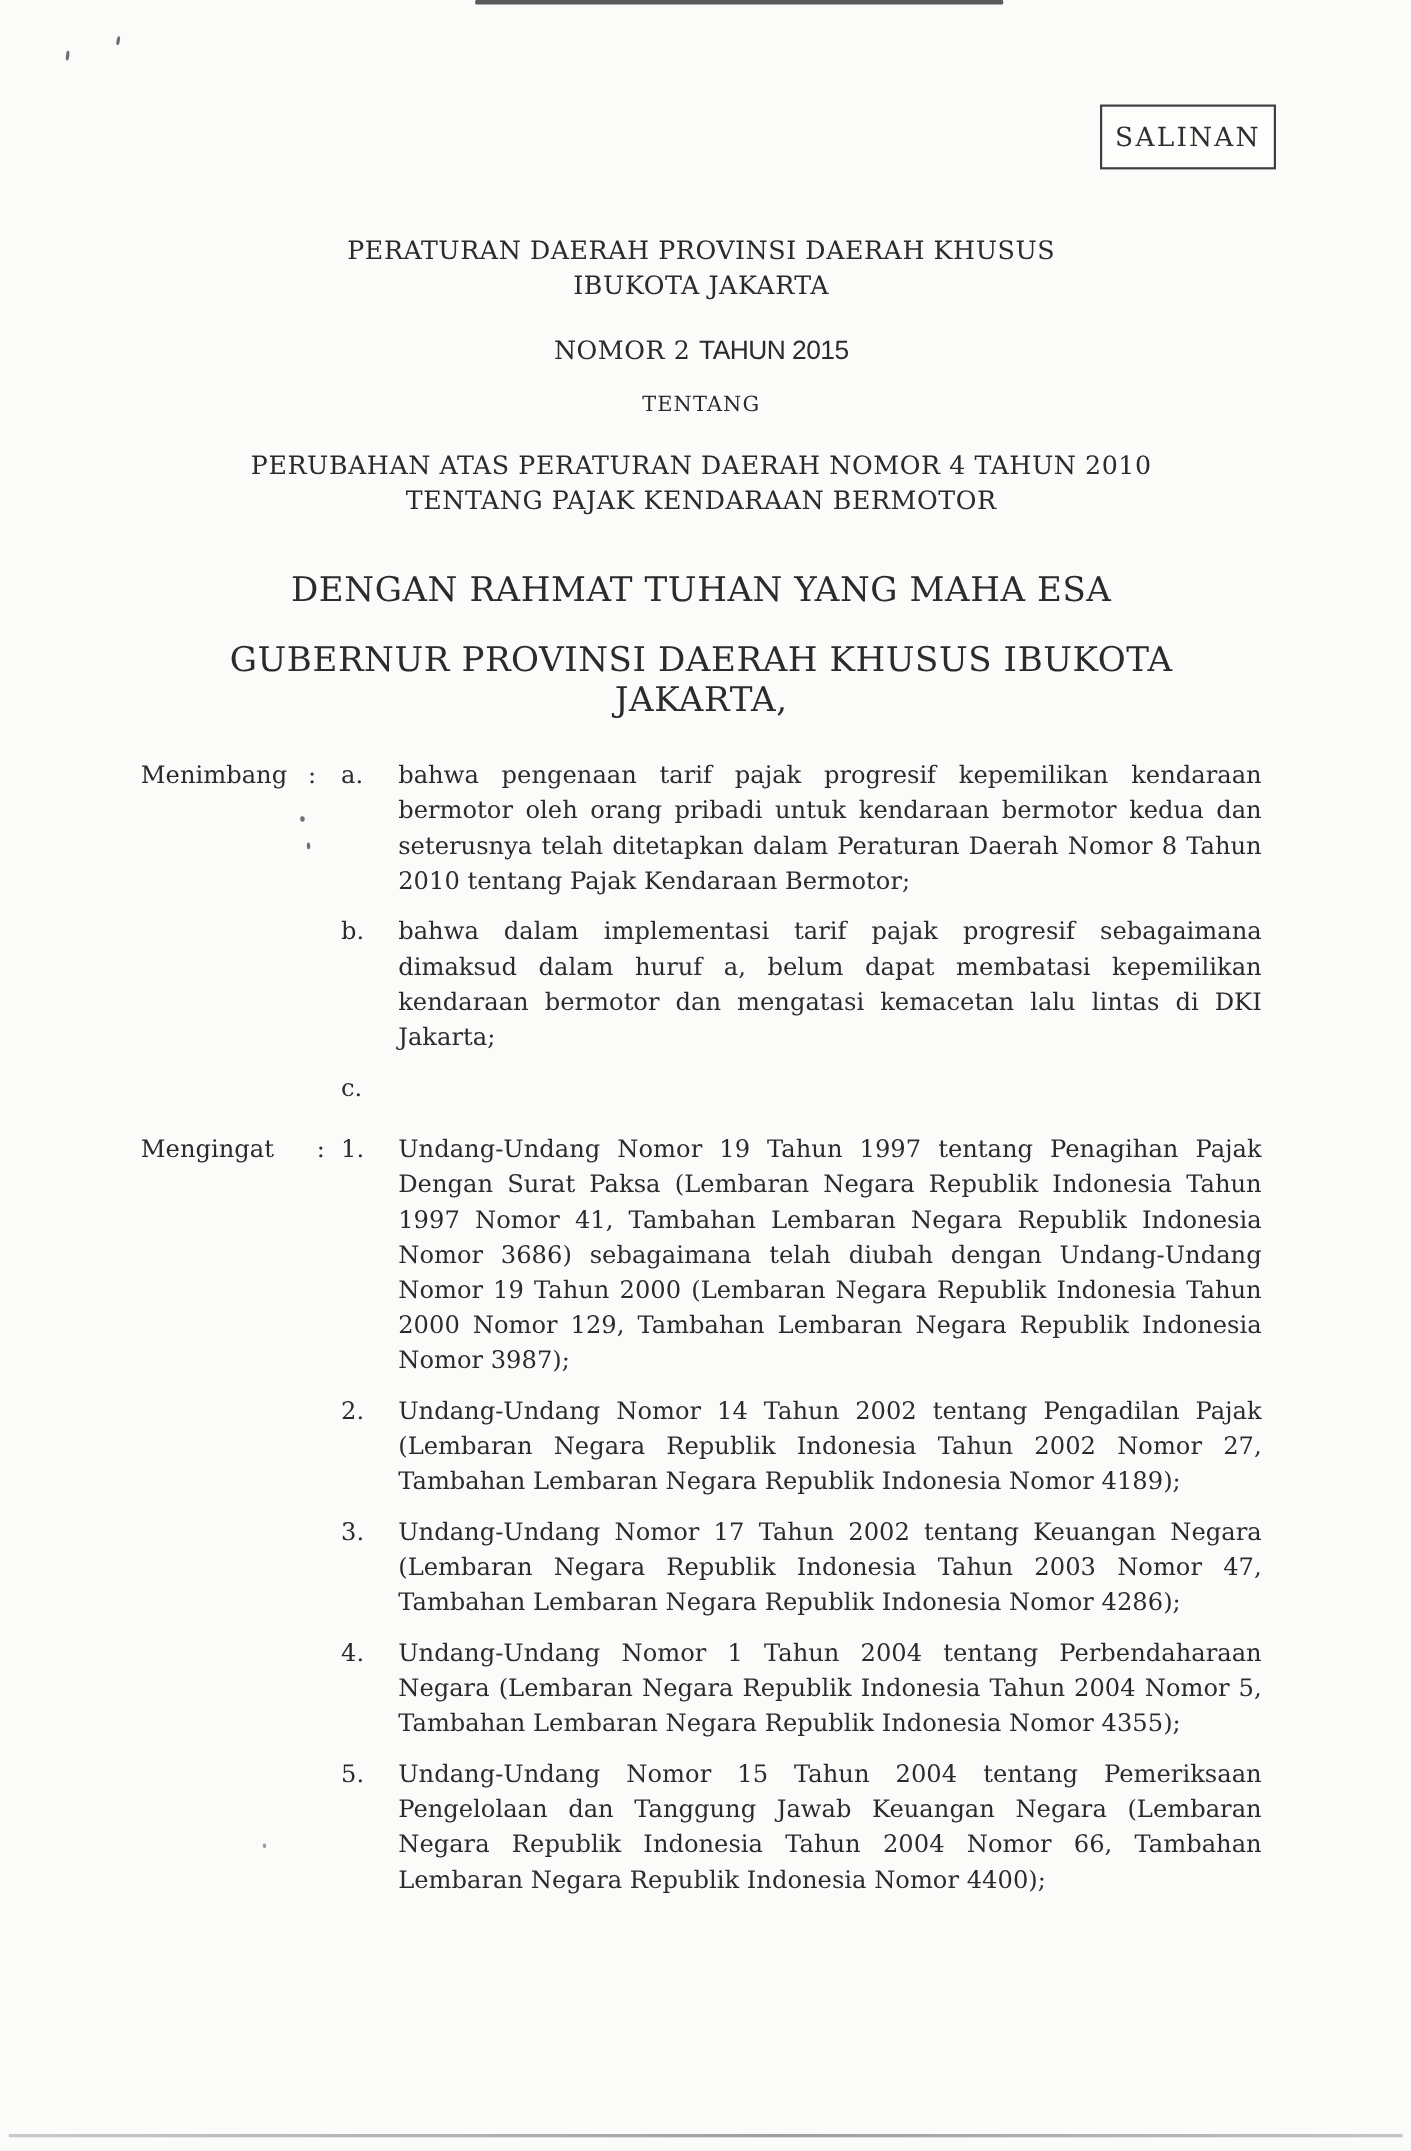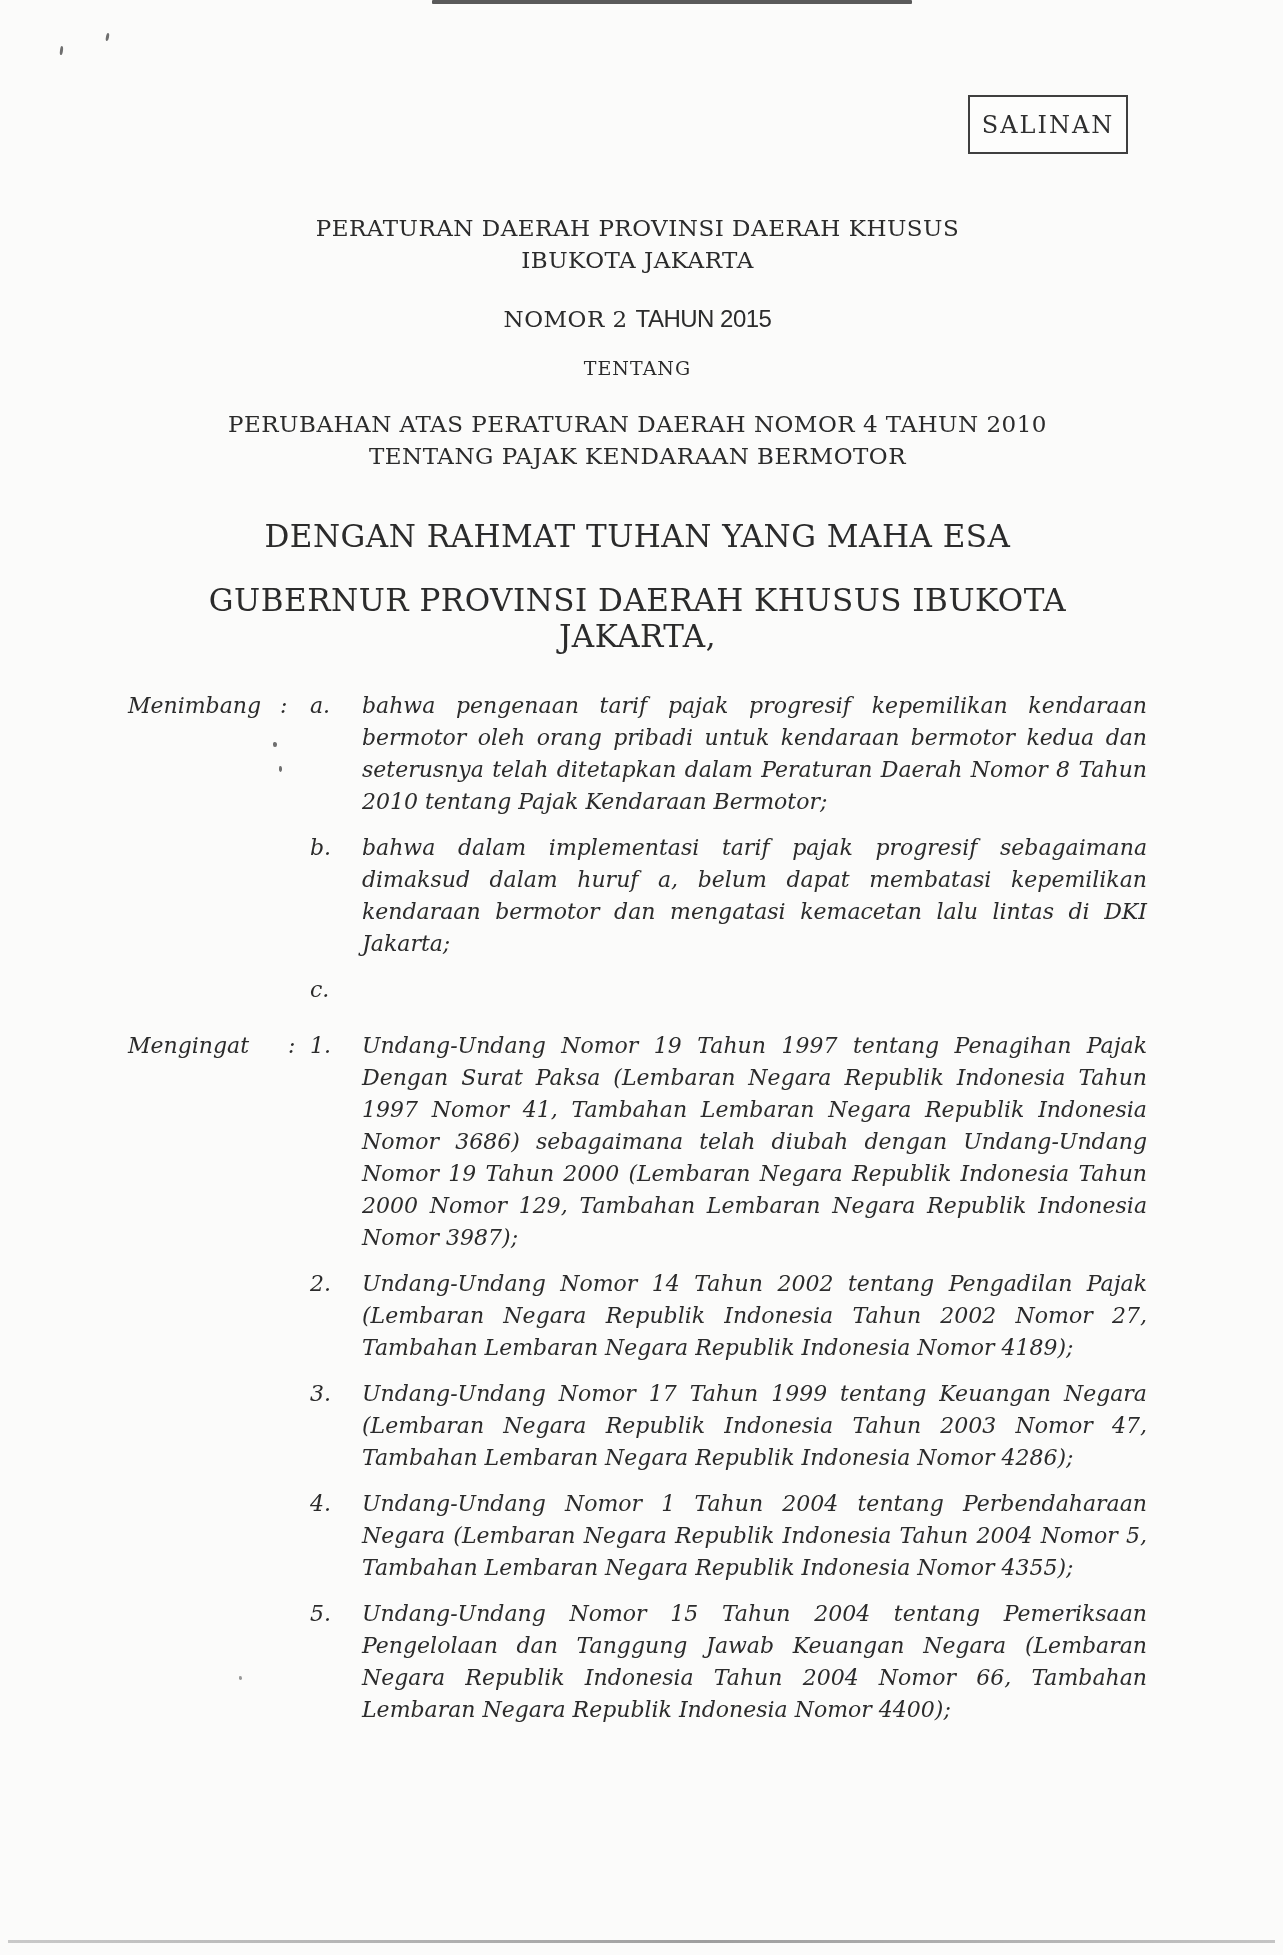--- a/index.html
+++ b/index.html
@@ -26,40 +26,40 @@
   }
   .speck { position: absolute; background: #6f6f6f; border-radius: 40% 60% 50% 50%; }
   .speck.s1 { left: 106px; top: 33px;  width: 3px; height: 8px; transform: rotate(12deg); }
   .speck.s2 { left: 60px;  top: 46px;  width: 3px; height: 9px; transform: rotate(8deg); }
   .speck.s3 { left: 273px; top: 742px; width: 4px; height: 5px; }
   .speck.s4 { left: 279px; top: 766px; width: 3px; height: 6px; }
   .speck.s5 { left: 239px; top: 1676px; width: 3px; height: 4px; opacity: .7; }
 
   
   .stamp {
-    position: absolute; left: 968px; top: 95px; width: 156px; height: 55px;
+    position: absolute; left: 1000px; top: 95px; width: 156px; height: 55px;
     border: 2px solid #3f3f3f;
     display: flex; align-items: center; justify-content: center;
     font-size: 24px; letter-spacing: 2px; color: #2f2f2f;
     background: #fdfdfc;
   }
 
   
   .center { text-align: center; }
   .h-title    { margin-top: 212px; font-size: 23px; line-height: 32px; letter-spacing: .5px; }
   .h-nomor    { margin-top: 29px;  font-size: 23px; letter-spacing: .5px; }
   .h-nomor .sans { font-family: "Liberation Sans", sans-serif; font-size: 24px; letter-spacing: -.5px; }
   .h-tentang  { margin-top: 24px;  font-size: 19px; letter-spacing: 1px; }
   .h-subject  { margin-top: 29px;  font-size: 23px; line-height: 32px; letter-spacing: .5px; }
   .h-invocation { margin-top: 46px; font-size: 31px; letter-spacing: .5px; }
   .h-authority  { margin-top: 28px; font-size: 31px; letter-spacing: .5px; }
 
   
   .clauses { margin-top: 36px; font-size: 22px; line-height: 32px; }
-  .row { display: flex; align-items: flex-start; margin-top: 14px; font-style: italic; }
+  .row { display: flex; align-items: flex-start; margin-top: 14px; }
   .row.first { margin-top: 0; }
   .section-gap { margin-top: 24px; }
   .c1 { flex: 0 0 152px; }
   .c2 { flex: 0 0 30px; }
   .c3 { flex: 0 0 52px; }
   .c4 { flex: 1 1 auto; text-align: justify; }
   .mengingat .c2 { text-indent: 8px; }
 </style>
 </head>
 <body>
@@ -130,21 +130,21 @@
       <div class="row">
         <div class="c1"></div>
         <div class="c2"></div>
         <div class="c3">2.</div>
         <div class="c4">Undang-Undang Nomor 14 Tahun 2002 tentang Pengadilan Pajak (Lembaran Negara Republik Indonesia Tahun 2002 Nomor 27, Tambahan Lembaran Negara Republik Indonesia Nomor 4189);</div>
       </div>
       <div class="row">
         <div class="c1"></div>
         <div class="c2"></div>
         <div class="c3">3.</div>
-        <div class="c4">Undang-Undang Nomor 17 Tahun 1999 tentang Keuangan Negara (Lembaran Negara Republik Indonesia Tahun 2003 Nomor 47, Tambahan Lembaran Negara Republik Indonesia Nomor 4286);</div>
+        <div class="c4">Undang-Undang Nomor 17 Tahun 2002 tentang Keuangan Negara (Lembaran Negara Republik Indonesia Tahun 2003 Nomor 47, Tambahan Lembaran Negara Republik Indonesia Nomor 4286);</div>
       </div>
       <div class="row">
         <div class="c1"></div>
         <div class="c2"></div>
         <div class="c3">4.</div>
         <div class="c4">Undang-Undang Nomor 1 Tahun 2004 tentang Perbendaharaan Negara (Lembaran Negara Republik Indonesia Tahun 2004 Nomor 5, Tambahan Lembaran Negara Republik Indonesia Nomor 4355);</div>
       </div>
       <div class="row">
         <div class="c1"></div>
         <div class="c2"></div>

